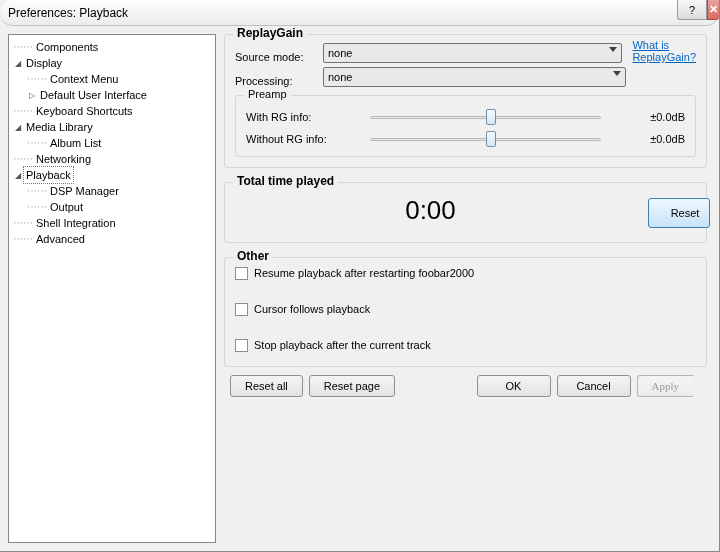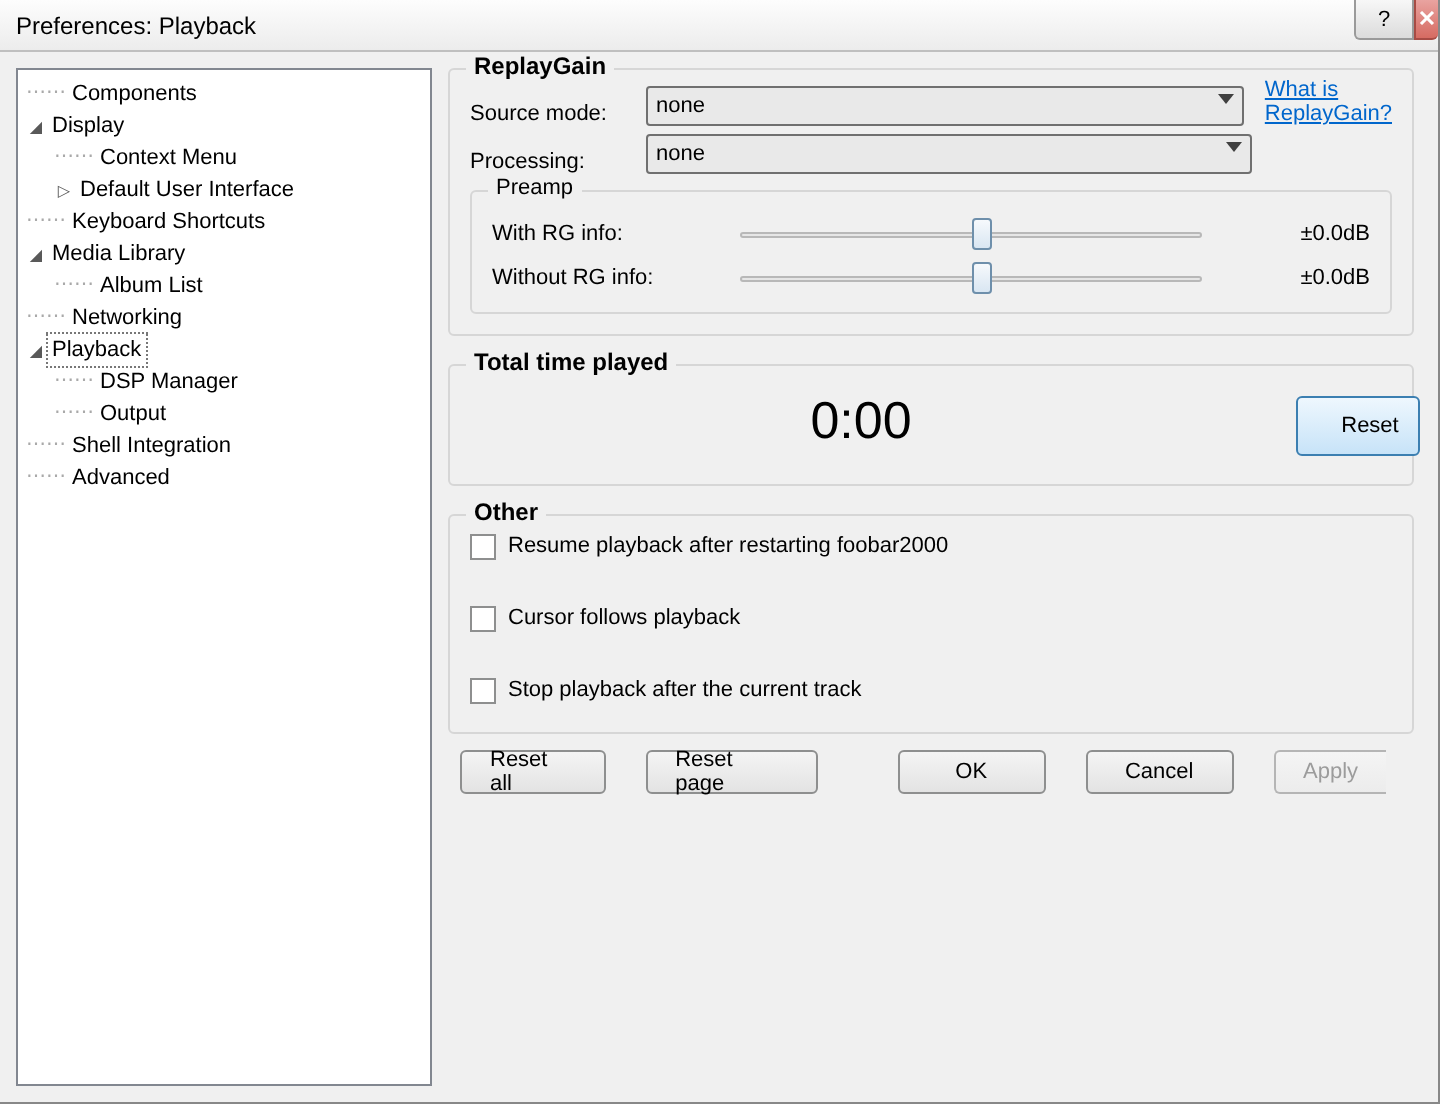--- a/index.html
+++ b/index.html
@@ -21,20 +21,21 @@
     border-bottom: 1px solid #888;
   }
   
   .titlebar {
     height: 26px;
     background: linear-gradient(#fdfdfd,#ececec);
     border-bottom: 1px solid #bfbfbf;
     display: flex;
     align-items: center;
     position: relative;
+    border-radius: 13px;
   }
   .titlebar .title {
     padding-left: 8px;
     font-size: 12px;
   }
   .titlebar .btns {
     position: absolute;
     right: 0;
     top: 0;
     display: flex;
@@ -178,21 +179,21 @@
     display:inline-flex; align-items:center; justify-content:center;
     font-size:11px; color:#1a53b0;
   }
   .chk.checked::after { content:"✓"; font-weight:bold; font-size:11px; line-height:11px;}
   .indent { margin-left: 20px; }
   .other-gap { height: 14px; }
   
   .buttonbar {
     display:flex; align-items:center;
     padding: 4px 14px 12px 6px;
-    gap:20px;
+    gap:6px;
   }
   .buttonbar .spacer { flex:1; }
   .total-group { position:relative; padding-bottom:6px; padding-right:80px;text-align:right;}
 </style>
 </head>
 <body>
 
 <div class="window">
 
   <div class="titlebar">
@@ -366,20 +367,20 @@
         <div class="btn">
             <span>Reset page</span>
           </div>
         <div class="spacer"></div>
         <div class="btn" style="min-width:74px">
             <span>OK</span>
           </div>
         <div class="btn" style="min-width:74px">
             <span>Cancel</span>
           </div>
-        <div class="btn disabled" style="min-width:54px;border-right:none;border-radius:3px 0 0 3px;">
+        <div class="btn disabled" style="min-width:54px;border-right:none;border-radius:3px 0 0 3px;font-family:Liberation Serif, serif;">
             <span>Apply</span>
           </div>
       </div>
 
     </div>
   </div>
 </div>
 
 </body></html>

